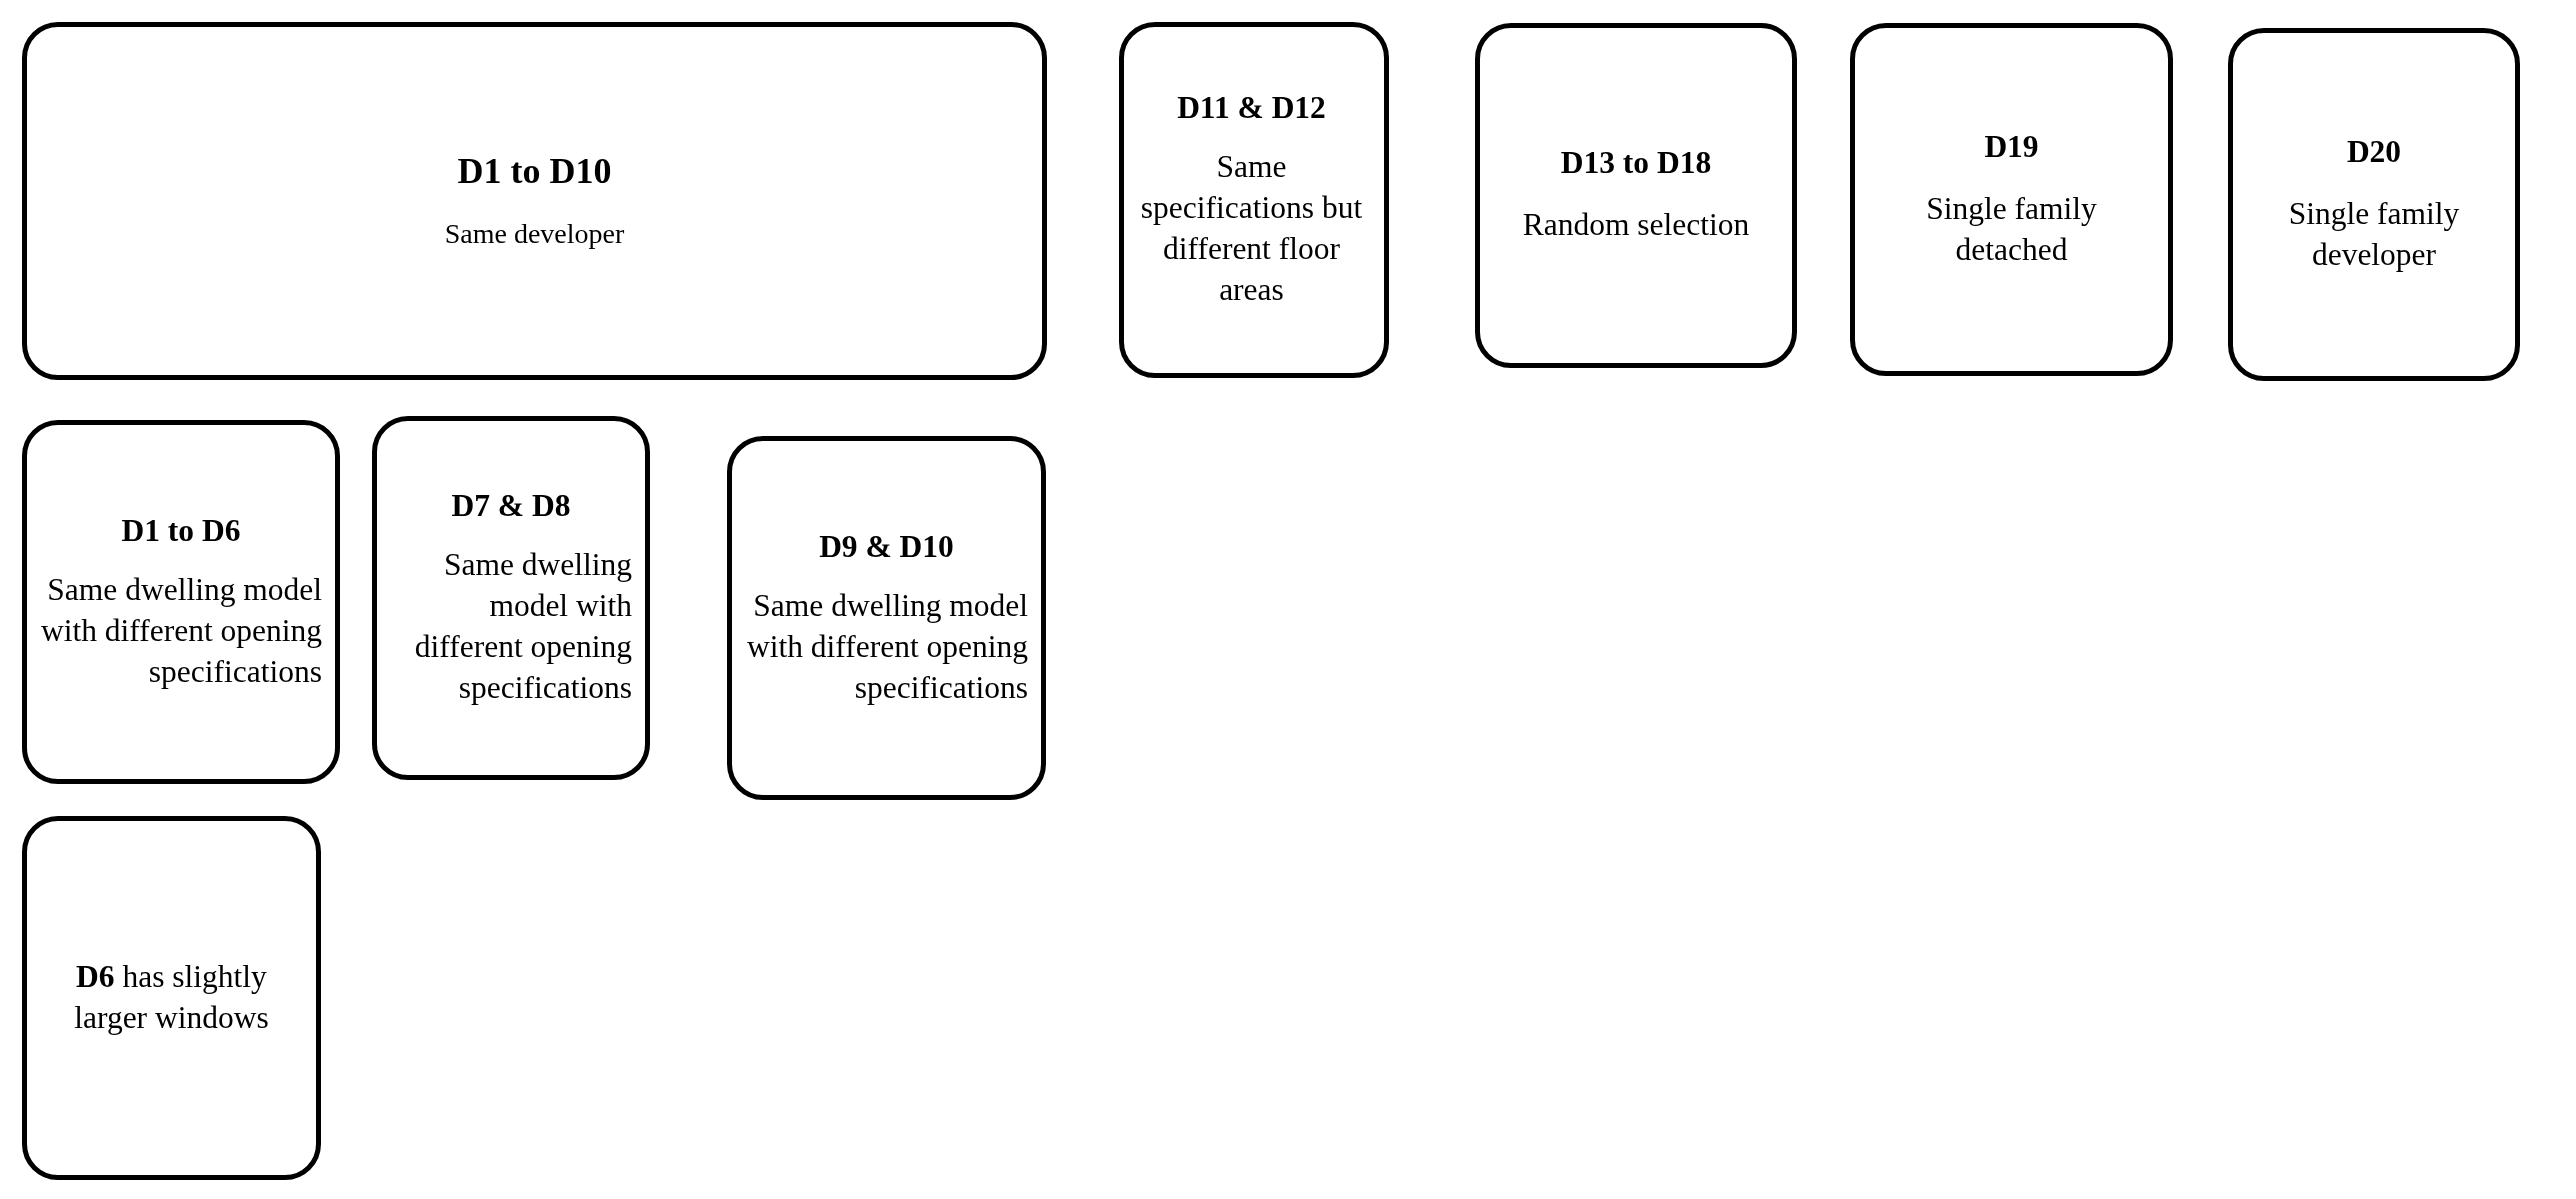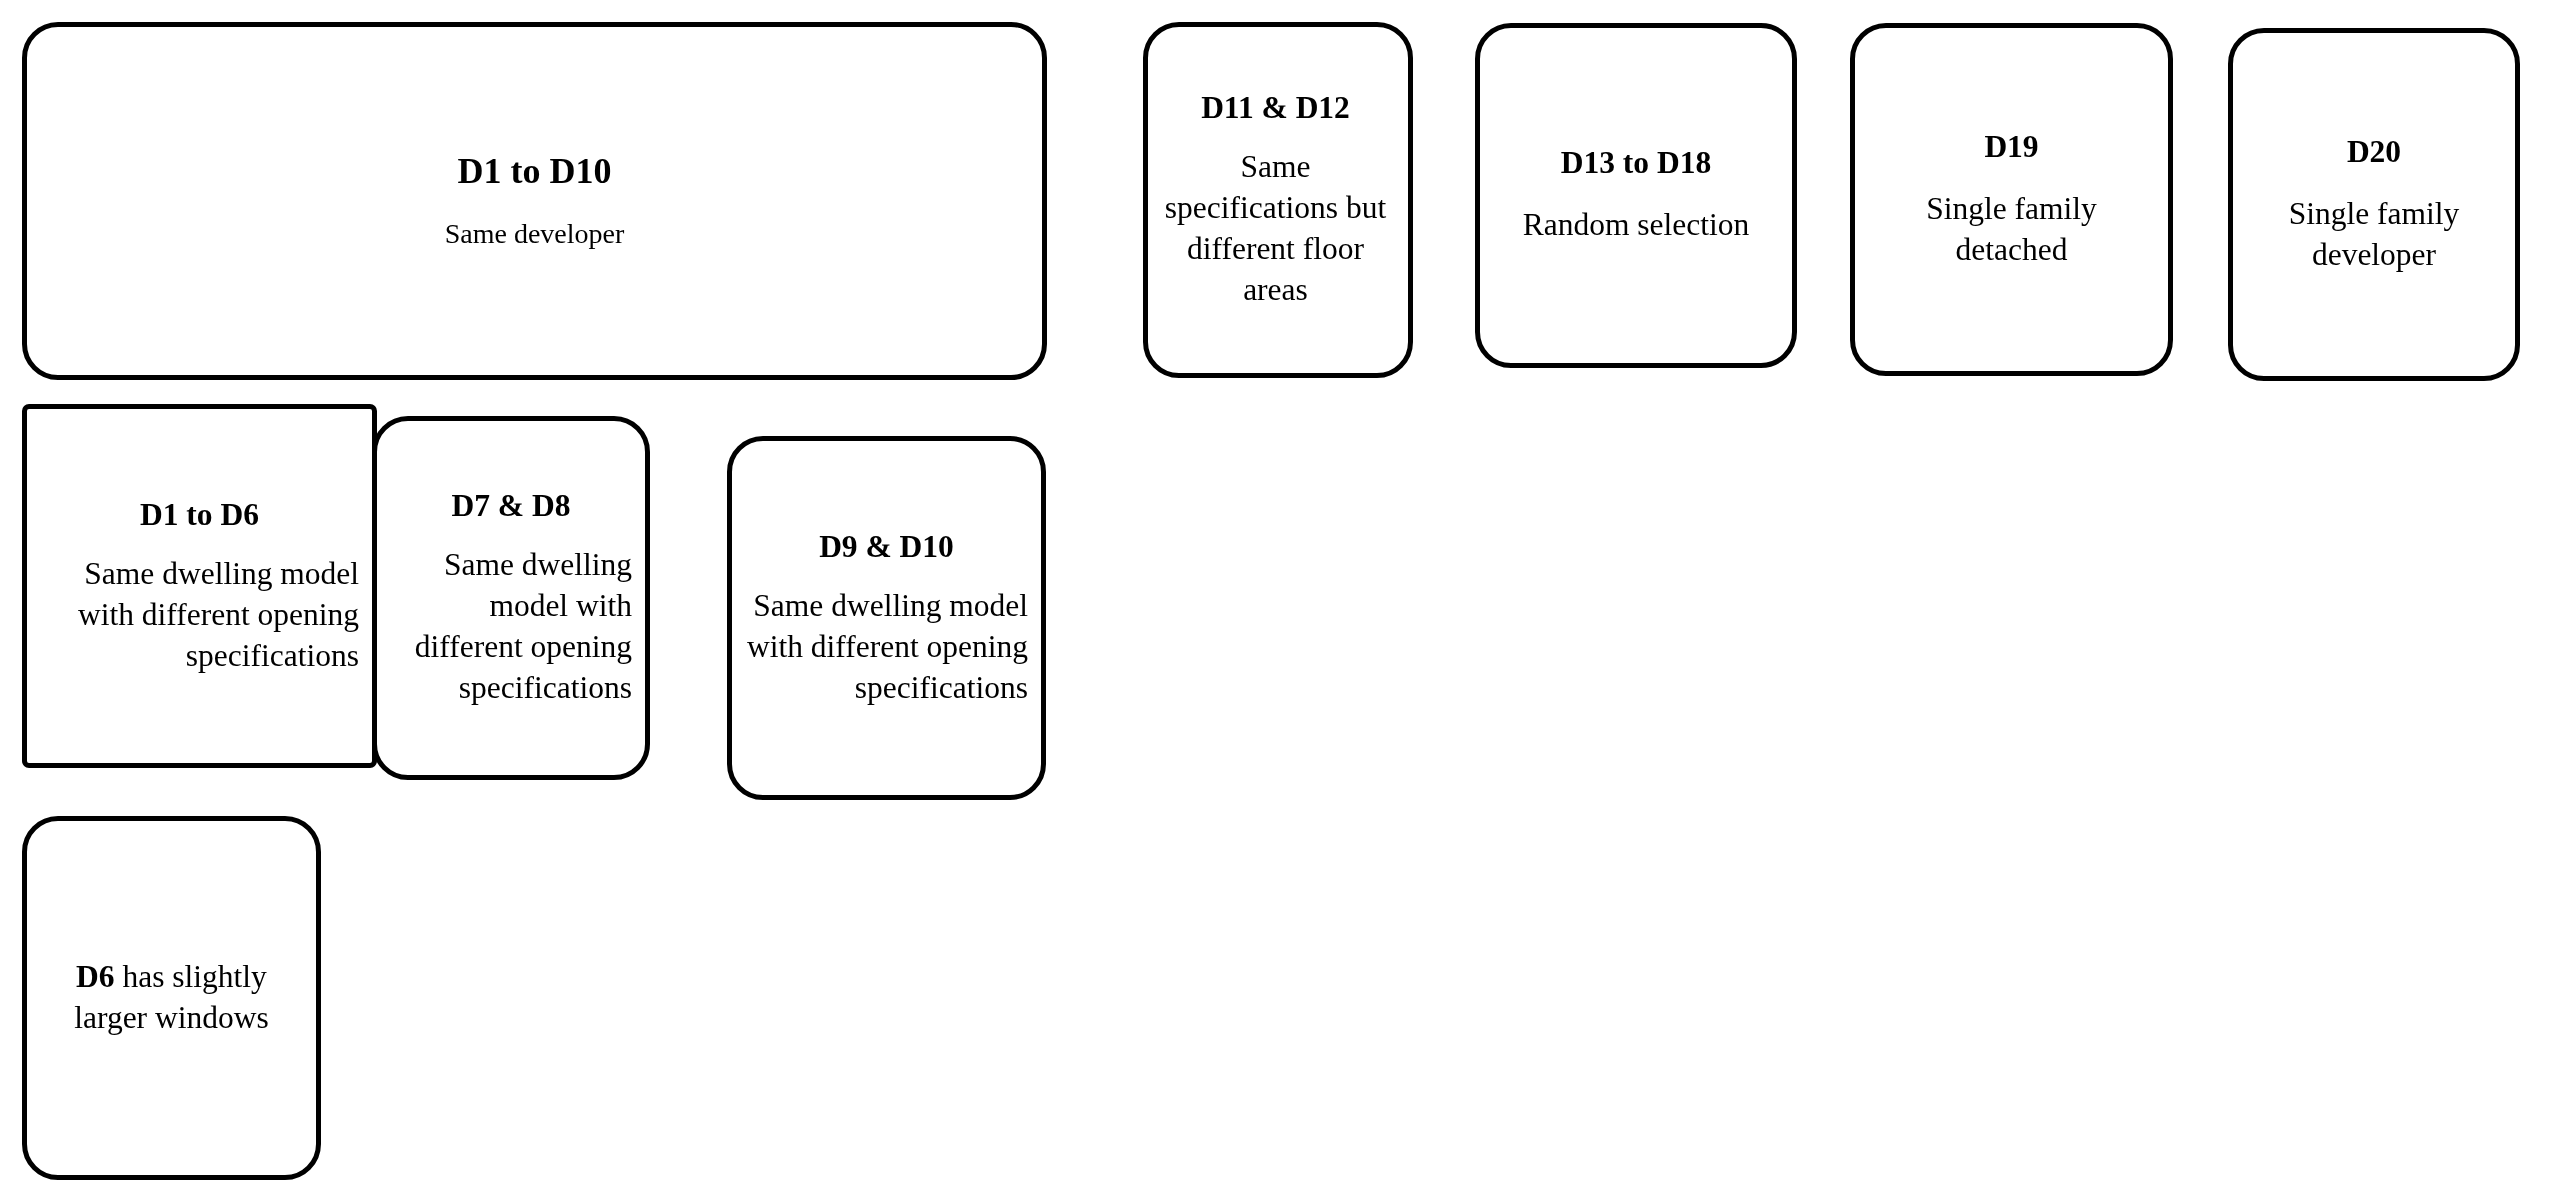--- a/index.html
+++ b/index.html
@@ -53,26 +53,26 @@
   .mid-card .node-body   { font-size: 31.5px; }
 
   .row2-card .node-title { font-size: 31.5px; margin-bottom: 21px; }
   .row2-card .node-body  { font-size: 31.5px; text-align: right; }
 
   .note-card .node-body  { font-size: 31.5px; }
   .note-card .bold-lead  { font-weight: bold; }
 
   
   #node-d1-d10   { left: 22px;   top: 22px;   width: 1025px; height: 358px; }
-  #node-d11-d12  { left: 1143px; top: 22px;   width: 270px;  height: 356px; padding-left: 8px; }
+  #node-d11-d12  { left: 1119px; top: 22px;   width: 270px;  height: 356px; padding-left: 8px; }
   #node-d13-d18  { left: 1475px; top: 22.6px;   width: 322px;  height: 345px; }
   #node-d19      { left: 1850px; top: 22.6px;   width: 323px;  height: 353px; }
   #node-d20      { left: 2228px; top: 28px;   width: 292px;  height: 353px; }
 
-  #node-d1-d6    { left: 22px;   top: 404px;  width: 355px;  height: 364px; border-radius: 7px; }
+  #node-d1-d6    { left: 22px;   top: 420px;  width: 318px;  height: 364px; }
   #node-d7-d8    { left: 372px;  top: 416px;  width: 278px;  height: 364px; }
   #node-d9-d10   { left: 727px;  top: 436px;  width: 319px;  height: 364px; }
 
   #node-d6-note  { left: 22px;   top: 816px; width: 299px;  height: 364px; }
 </style>
 </head>
 <body>
 
 <div id="canvas">
 

